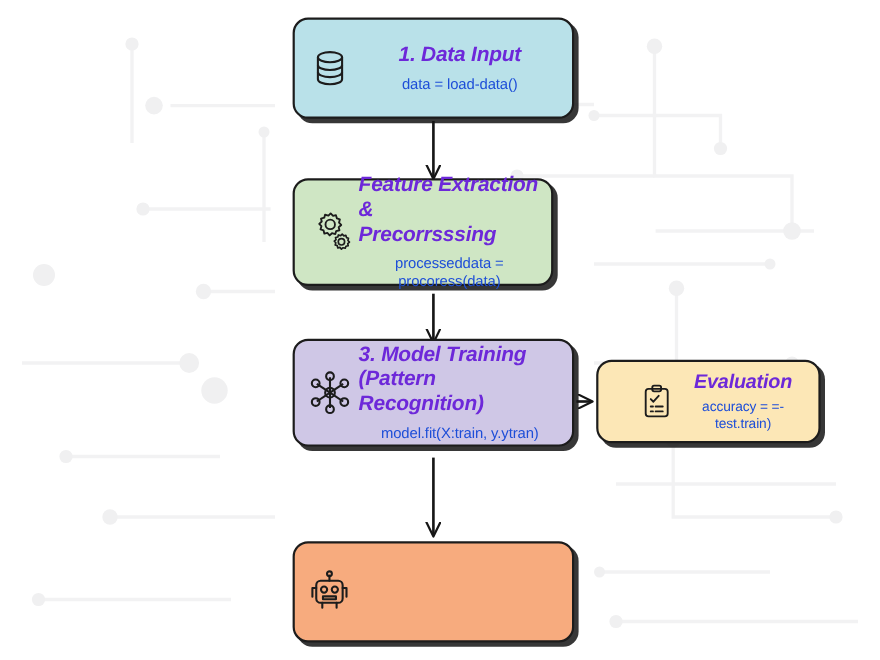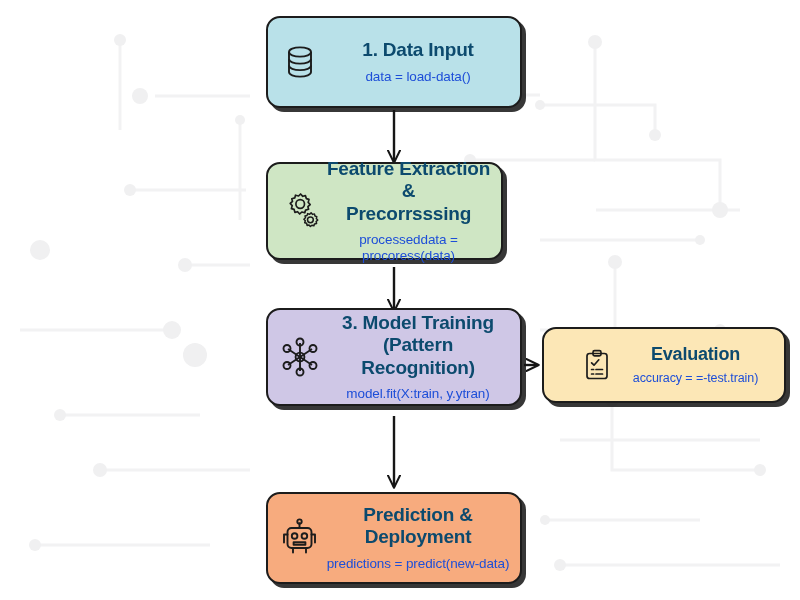--- a/index.html
+++ b/index.html
@@ -53,25 +53,26 @@
     flex: 1 1 auto;
     display: flex;
     flex-direction: column;
     align-items: center;
     justify-content: center;
     padding-right: 10px;
   }
   .node-title {
     font-size: 19px;
     font-weight: 700;
-    color: #0c4a6e;
+    color: #6d28d9;
     line-height: 1.18;
-    text-align: center;
+    text-align: left;
     letter-spacing: -0.2px;
     white-space: pre-line;
+    font-style: italic;
   }
   .node-code {
     font-size: 13.5px;
     font-weight: 400;
     color: #1d4ed8;
     line-height: 1.2;
     text-align: center;
     margin-top: 7px;
     letter-spacing: -0.1px;
   }
@@ -82,21 +83,21 @@
   }
   #box-feature {
     left: 266px; top: 162px; width: 237px; height: 98px;
     background: #cfe6c4;
   }
   #box-training {
     left: 266px; top: 308px; width: 256px; height: 98px;
     background: #cfc7e6;
   }
   #box-evaluation {
-    left: 542px; top: 327px; width: 244px; height: 76px;
+    left: 542px; top: 327px; width: 204px; height: 76px;
     background: #fce7b6;
     padding-left: 25px;
   }
   #box-prediction {
     left: 266px; top: 492px; width: 256px; height: 92px;
     background: #f7ab7e;
   }
   #box-evaluation .node-title { font-size: 18px; font-weight: 600; }
   #box-evaluation .node-code { font-size: 12.5px; margin-top: 5px; }
   #box-evaluation .node-icon { width: 40px; margin-left: 8px; }
@@ -273,19 +274,15 @@
           <circle cx="15.6" cy="18" r="2.8"></circle>
           <circle cx="25.4" cy="18" r="2.8"></circle>
           <path d="M14.6 24.2 L26.4 24.2 L26.4 26.8 L14.6 26.8 Z"></path>
           <path d="M8.5 16.5 L5 16.5 L5 24.5"></path>
           <path d="M32.5 16.5 L36 16.5 L36 24.5"></path>
           <line x1="14" y1="30" x2="14" y2="34.5"></line>
           <line x1="27" y1="30" x2="27" y2="34.5"></line>
         </g>
       </svg>
     </div>
-    <div class="node-text">
-      <div class="node-title">Prediction &amp; Deployment</div>
-      <div class="node-code">predictions = predict(new-data)</div>
-    </div>
   </div>
 
 </div>
 
 </body></html>

